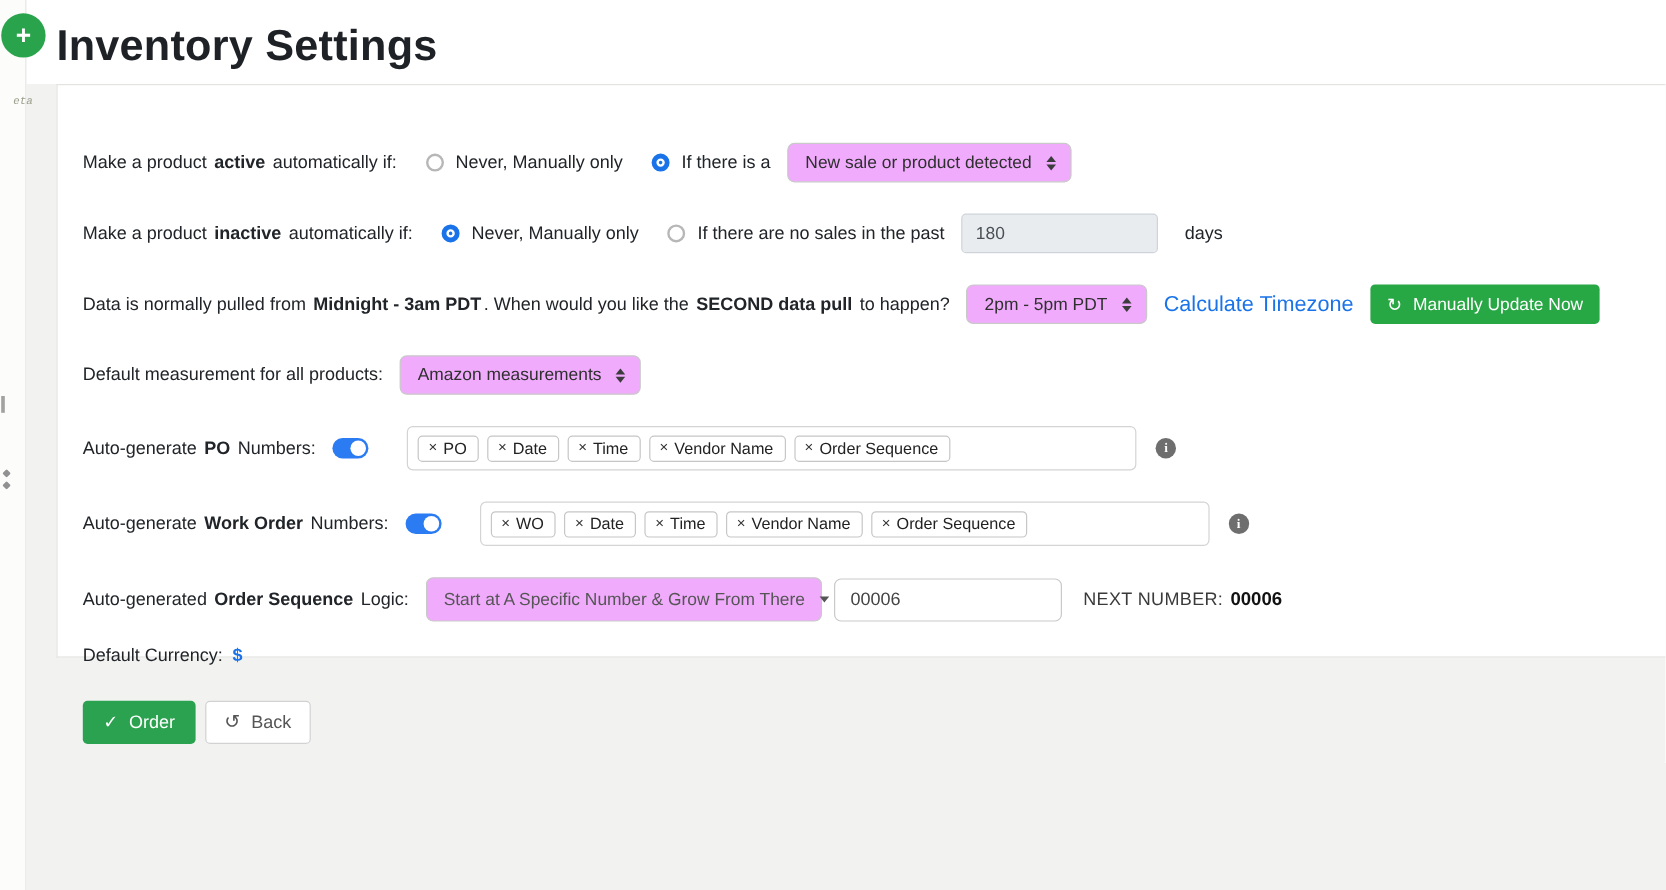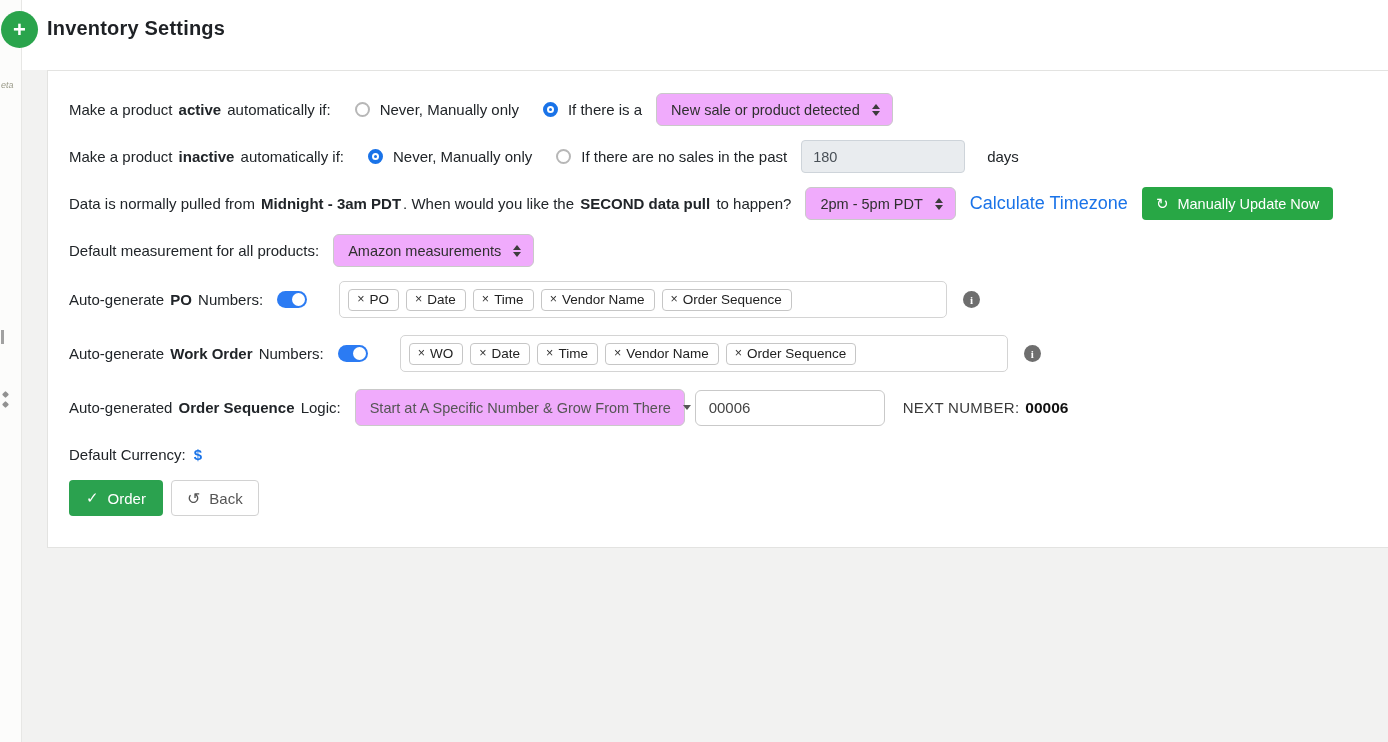--- a/index.html
+++ b/index.html
@@ -10,49 +10,49 @@
     color: #212529;
     position: relative;
     font-size: 15px;
   }
   
   .sidebar {
     position: absolute; left: 0; top: 0; width: 22px; height: 742px;
     background: #fcfcfb; border-right: 1px solid #e7e7e5; z-index: 1;
   }
   .sidebar-fragment {
-    position: absolute; top: 80px; left: 1px; font-size: 9px; font-style: italic;
-    color: #9a9a88; font-family: Liberation Sans, sans-serif; white-space: nowrap;
+    position: absolute; top: 80px; left: 11px; font-size: 9px; font-style: italic;
+    color: #9a9a88; font-family: Liberation Mono, monospace; white-space: nowrap;
   }
   .sidebar-dot { position: absolute; left: 3px; width: 5px; height: 5px; background: #6d6d6d; border-radius: 1px; opacity: .75; transform: rotate(45deg); }
   .sidebar-dot.d1 { top: 392px; }
   .sidebar-dot.d2 { top: 402px; }
   .sidebar-tick { position: absolute; left: 1px; top: 330px; width: 3px; height: 14px; background: #7a7a7a; opacity: .7; }
 
   
   .add-fab {
     position: absolute; left: 1px; top: 11px; width: 37px; height: 37px;
     border-radius: 50%; background: #2aa44c; color: #fff; z-index: 2;
     display: flex; align-items: center; justify-content: center;
     font-size: 22px; font-weight: bold; border: none; cursor: pointer; line-height: 1;
   }
   .page-title {
-    position: absolute; left: 47px; top: 17px; font-size: 20px; font-weight: 700;
+    position: absolute; left: 47px; top: 17px; font-size: 36px; font-weight: 700;
     color: #1e2125; letter-spacing: .2px;
   }
 
   
   .content-bg { position: absolute; left: 22px; top: 70px; right: 0; bottom: 0; background: #f2f2f1; }
   .card {
     position: absolute; left: 47px; top: 70px; right: 0; height: 478px;
     background: #ffffff; border: 1px solid #e3e3e1; border-right: none;
     padding: 22px 20px 0 21px;
   }
 
-  .row { display: flex; align-items: center; margin-bottom: 14px; min-height: 33px; }
+  .row { display: flex; align-items: center; margin-bottom: 14px; min-height: 33px; margin-top: 26px; }
   .row.gap-lg { margin-bottom: 17px; }
   .lbl { color: #212529; white-space: nowrap; }
   .lbl b { padding: 0 2px; }
   .spacer-s { width: 14px; flex: none; }
   .spacer-m { width: 22px; flex: none; }
 
   
   .radio-opt { display: flex; align-items: center; gap: 10px; margin-left: 24px; cursor: pointer; }
   .radio { width: 15px; height: 15px; border-radius: 50%; border: 2px solid #b7b7b7; background: #fff; flex: none; position: relative; }
   .radio.checked { border-color: #1a73e8; background: #1a73e8; }

